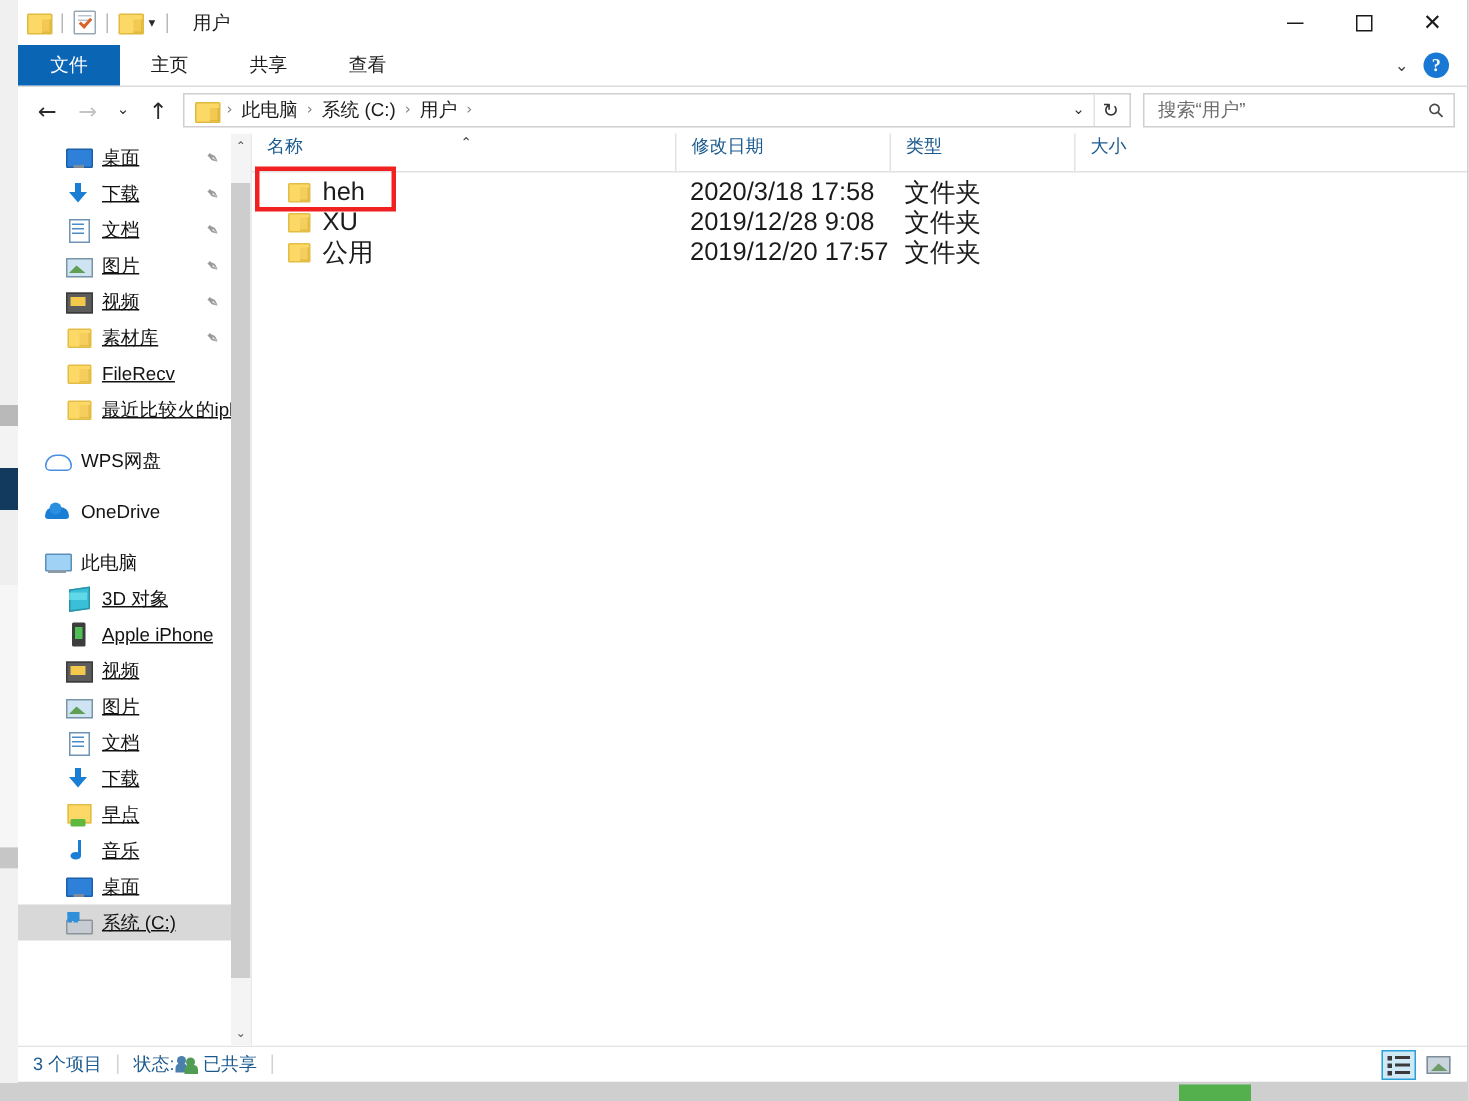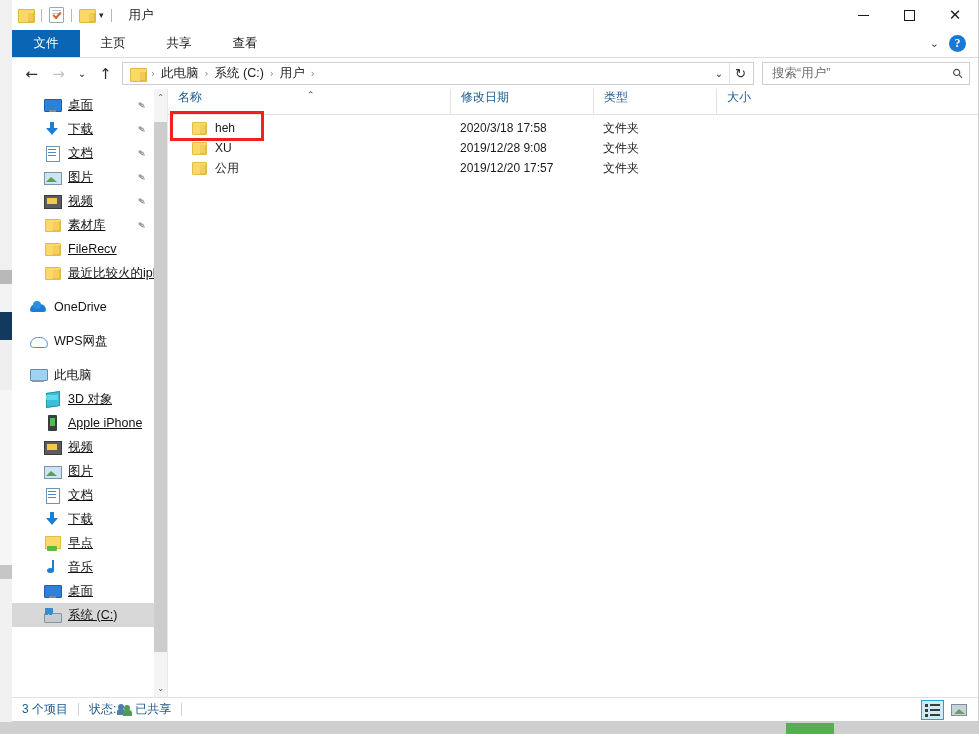--- a/index.html
+++ b/index.html
@@ -206,21 +206,21 @@
   }
   .col:first-child { border-left:none; }
   .col.name { width: 282px; }
   .col.date { width: 143px; }
   .col.type { width: 123px; }
   .col.size { width: 80px; }
   .sort-asc {
     position:absolute; left: 139px; top: 1px; font-size:9px; color:#4a4a4a;
   }
   .rows { flex:1; overflow:hidden; padding-top:3px; }
-  .row { height: 20px; display:flex; align-items:center; font-size:12px; color:#1b1b1b; }
+  .row { height: 20px; display:flex; align-items:center; font-size:17px; color:#1b1b1b; }
   .cell { padding-left:10px; display:flex; align-items:center; white-space:nowrap; }
   .cell.name { width: 282px; padding-left: 24px; }
   .cell.date { width: 143px; }
   .cell.type { width: 123px; }
   .cell.size { width: 80px; }
   .row-folder-ico { width:15px; height:14px; position:relative; margin-right:8px; flex:none; }
   .row-folder-ico::before{content:'';position:absolute;left:0;top:1px;width:13px;height:11px;background:#fcd867;border:1px solid #e3bd45;border-radius:1px;}
   .row-folder-ico::after{content:'';position:absolute;left:8px;top:4px;width:5px;height:8px;background:#f6ce5d;border-right:1px solid #e3bd45;border-bottom:1px solid #e3bd45;}
 
   .hl-box {
@@ -366,26 +366,26 @@
             </div>
             <div class="sb-item child">
               <span class="sb-ico ic-folder"></span>
               <span class="sb-label">FileRecv</span>
             </div>
             <div class="sb-item child">
               <span class="sb-ico ic-folder"></span>
               <span class="sb-label">最近比较火的iph</span>
             </div>
             <div class="sb-item group gap">
+              <span class="sb-ico ic-wps"></span>
+              <span class="sb-label">WPS网盘</span>
+            </div>
+            <div class="sb-item group gap">
               <span class="sb-ico ic-onedrive"></span>
               <span class="sb-label">OneDrive</span>
-            </div>
-            <div class="sb-item group gap">
-              <span class="sb-ico ic-wps"></span>
-              <span class="sb-label">WPS网盘</span>
             </div>
             <div class="sb-item group gap">
               <span class="sb-ico ic-pc"></span>
               <span class="sb-label">此电脑</span>
             </div>
             <div class="sb-item child">
               <span class="sb-ico ic-3d"></span>
               <span class="sb-label">3D 对象</span>
             </div>
             <div class="sb-item child">

